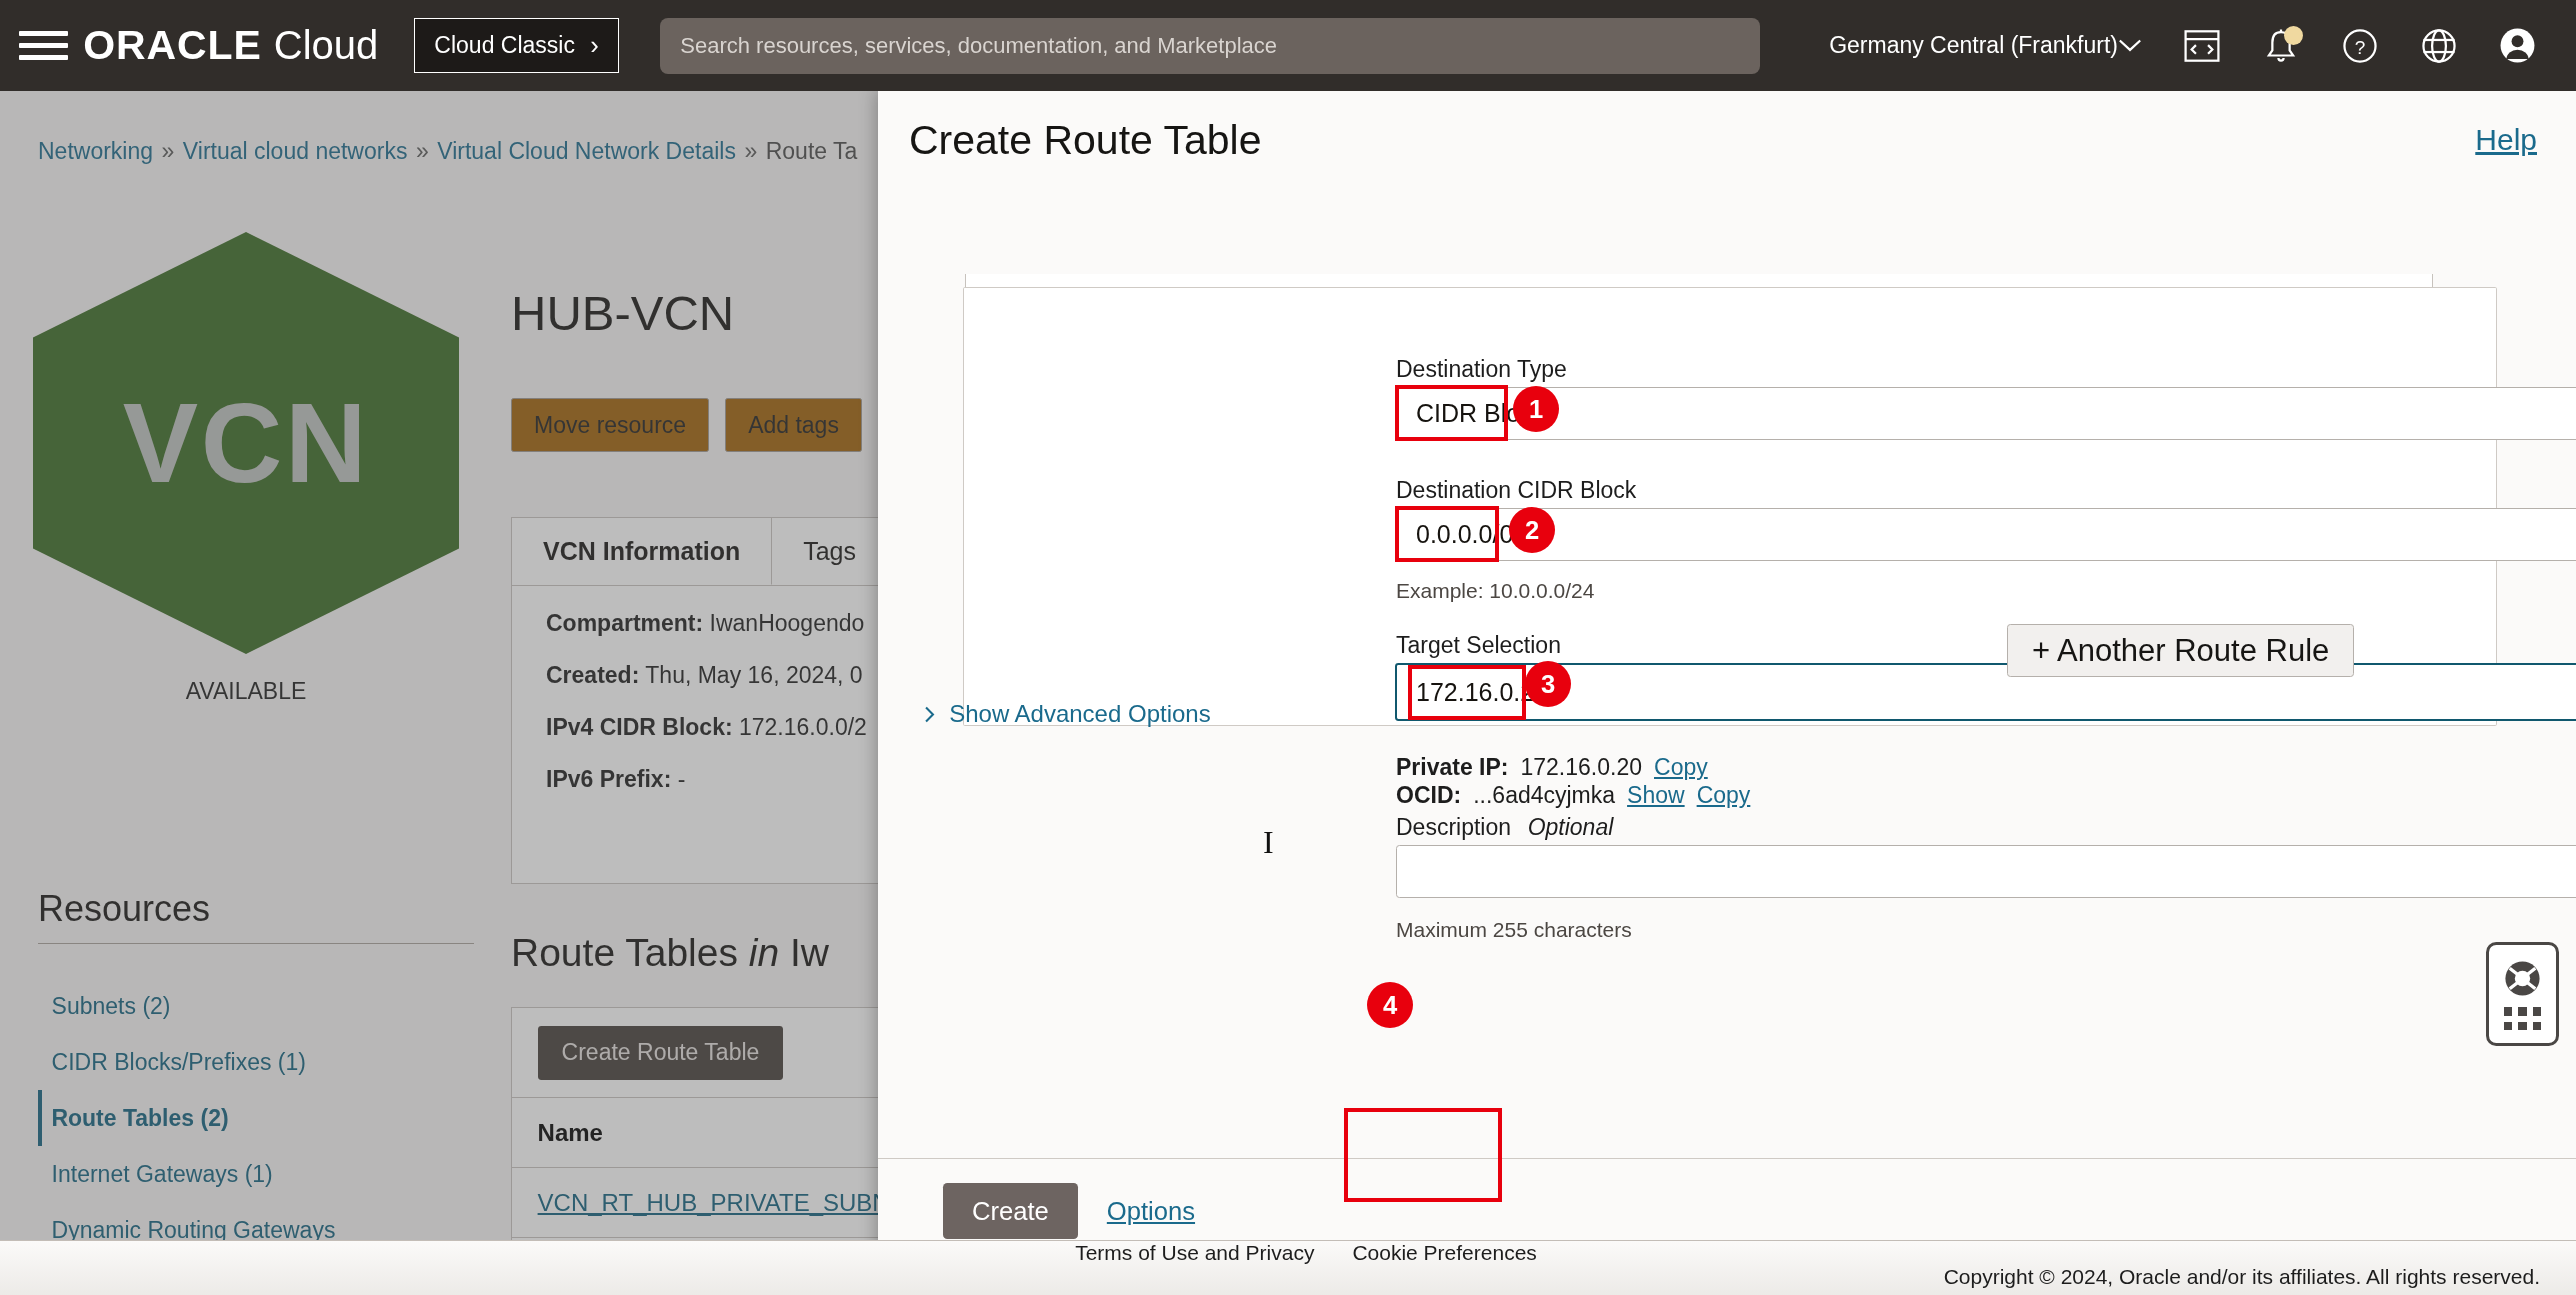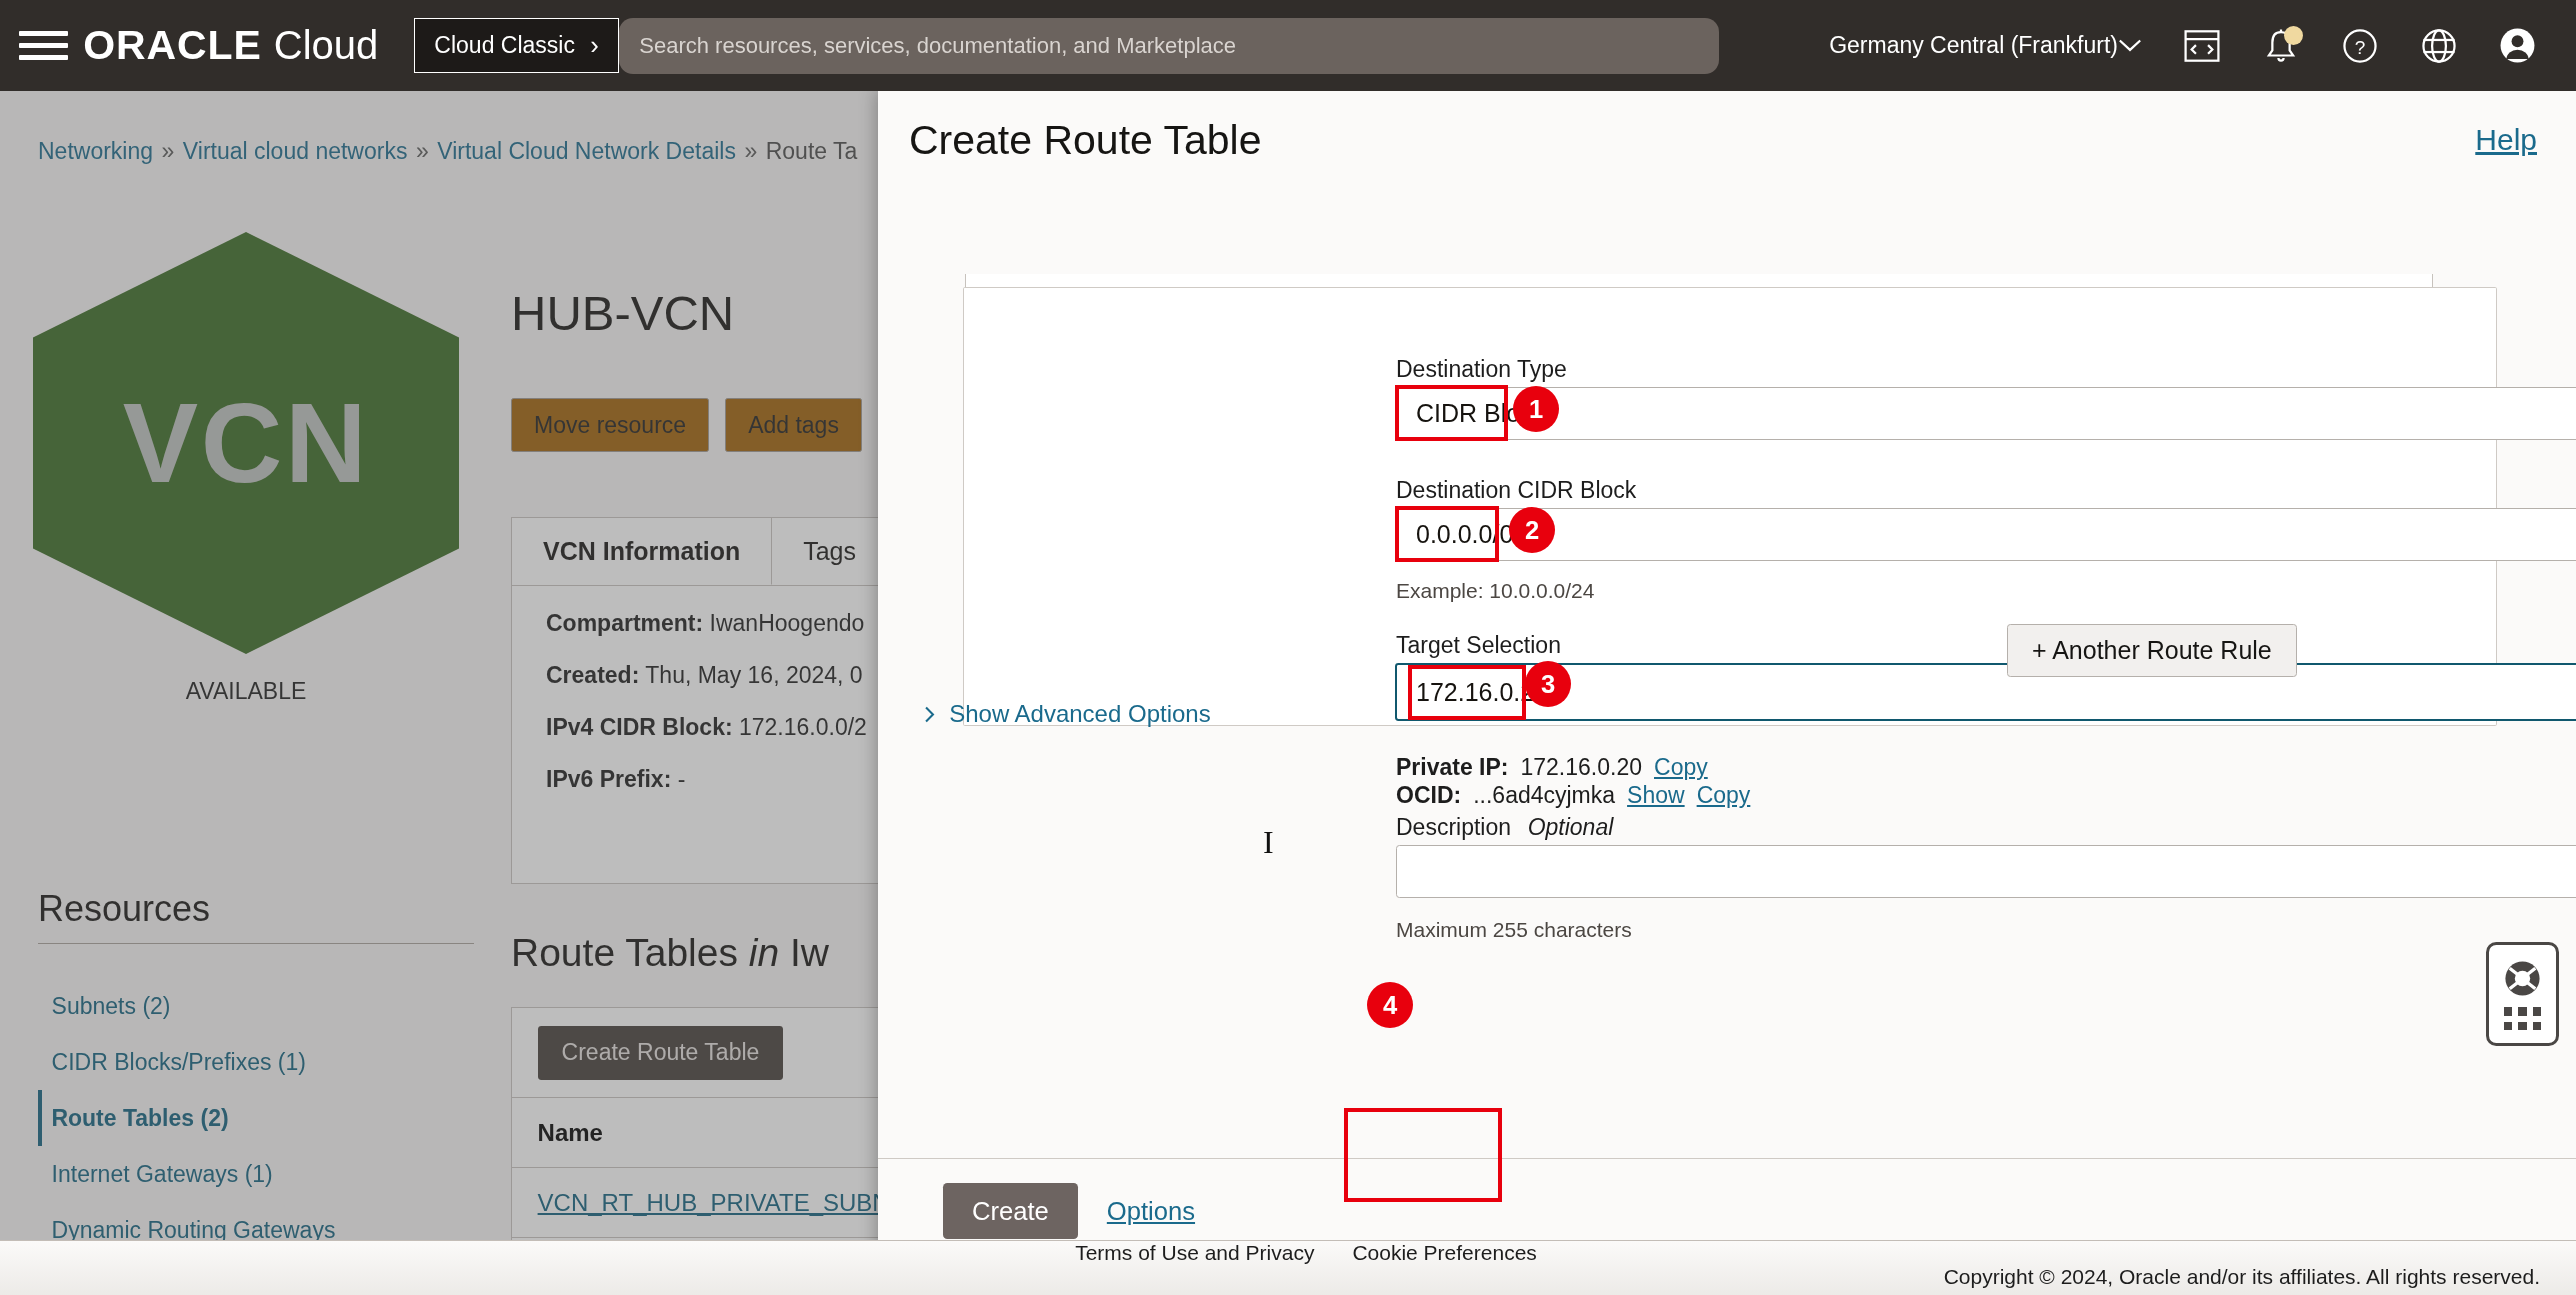--- a/index.html
+++ b/index.html
@@ -24,22 +24,22 @@
   .oracle-word{ font-size:41px; font-weight:700; letter-spacing:0.9px; }
   .cloud-word{ font-size:40px; font-weight:400; letter-spacing:0px;}
   .cloud-classic{
     margin-left:36px; height:55px; min-width:179px;
     border:1.7px solid #fff; background:#1d1a18; color:#fff;
     display:flex; align-items:center; gap:15.3px; padding:0 19px;
     font-size:23px; cursor:pointer;
   }
   .cc-chev{ font-size:25.6px; line-height:1; font-weight:300;}
   .searchbox{
-    width:1100px; height:56px;
-    background:#6b635e; border-radius:14px;
+    margin-left:41px; width:1100px; height:56px;
+    background:#6b635e; border-radius:8px;
     display:flex; align-items:center; padding:0 20.5px;
     color:#d9d4d0; font-size:22px; cursor:text;
   }
   .region-sel{
     margin-left:auto; color:#fff; font-size:23px; display:flex; align-items:center;
     cursor:pointer; white-space:nowrap;
   }
   .topicons{ display:flex; align-items:center; gap:38px; margin-left:39px; margin-right:38px;}
   .topicon{ width:41px; height:41px; cursor:pointer; position:relative; color:#fff;
             display:flex; align-items:center; justify-content:center;}
@@ -155,21 +155,21 @@
   .kvline b{ font-weight:700;}
   .kvline u{ color:#1a6a8c; text-decoration:underline; cursor:pointer;}
 
   .desc-box{
     position:absolute; left:518px; top:863px; width:1517px; height:53px;
     border:0.9px solid #b5b0ab; border-radius:3.4px; background:#fff;
   }
   #anotherRule{
     position:absolute; left:2225px; top:1026px; height:53px; padding:0 24px;
     background:#f2f0ee; border:0.9px solid #b5b0ab; border-radius:3.4px;
-    display:flex; align-items:center; font-size:25px; color:#161513; cursor:pointer;
+    display:flex; align-items:center; font-size:31px; color:#161513; cursor:pointer;
   }
 
   .adv-opt{
     position:absolute; left:955px; top:1130px; font-size:24px; color:#1a6a8c;
     display:flex; align-items:center; gap:10.2px;
   }
 
   .panel-footer{
     flex:none; height:105px; border-top:0.9px solid #cfcac5; background:#fbfaf9;
     display:flex; align-items:center; padding-left:65px; gap:29px;

